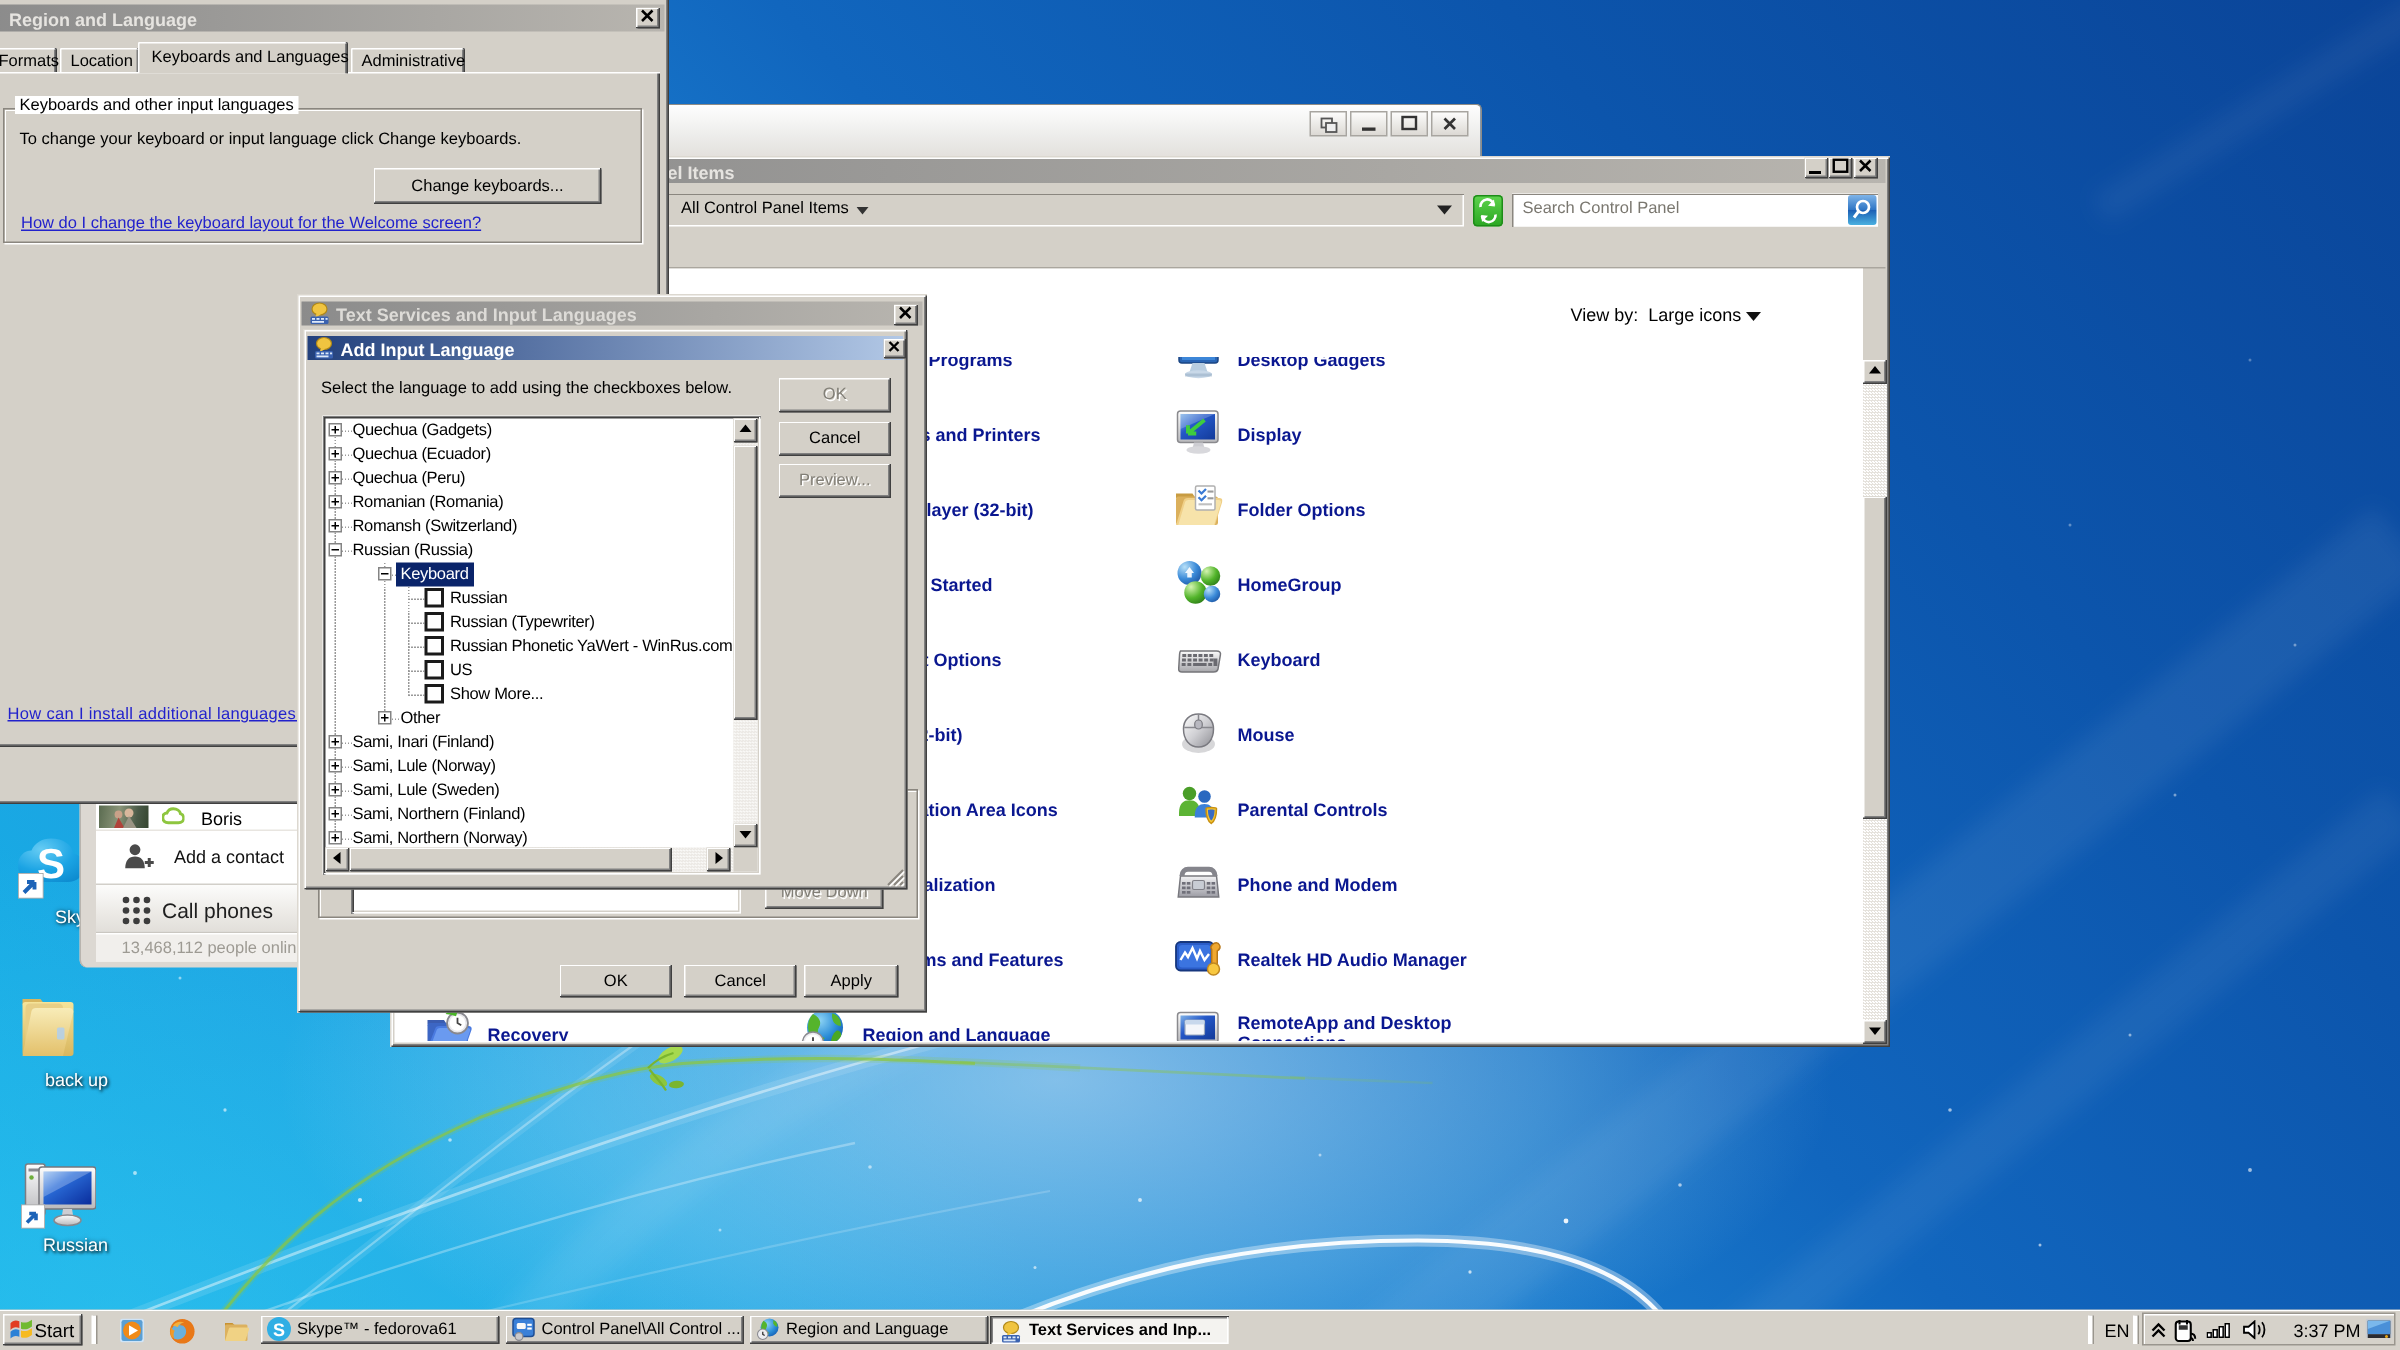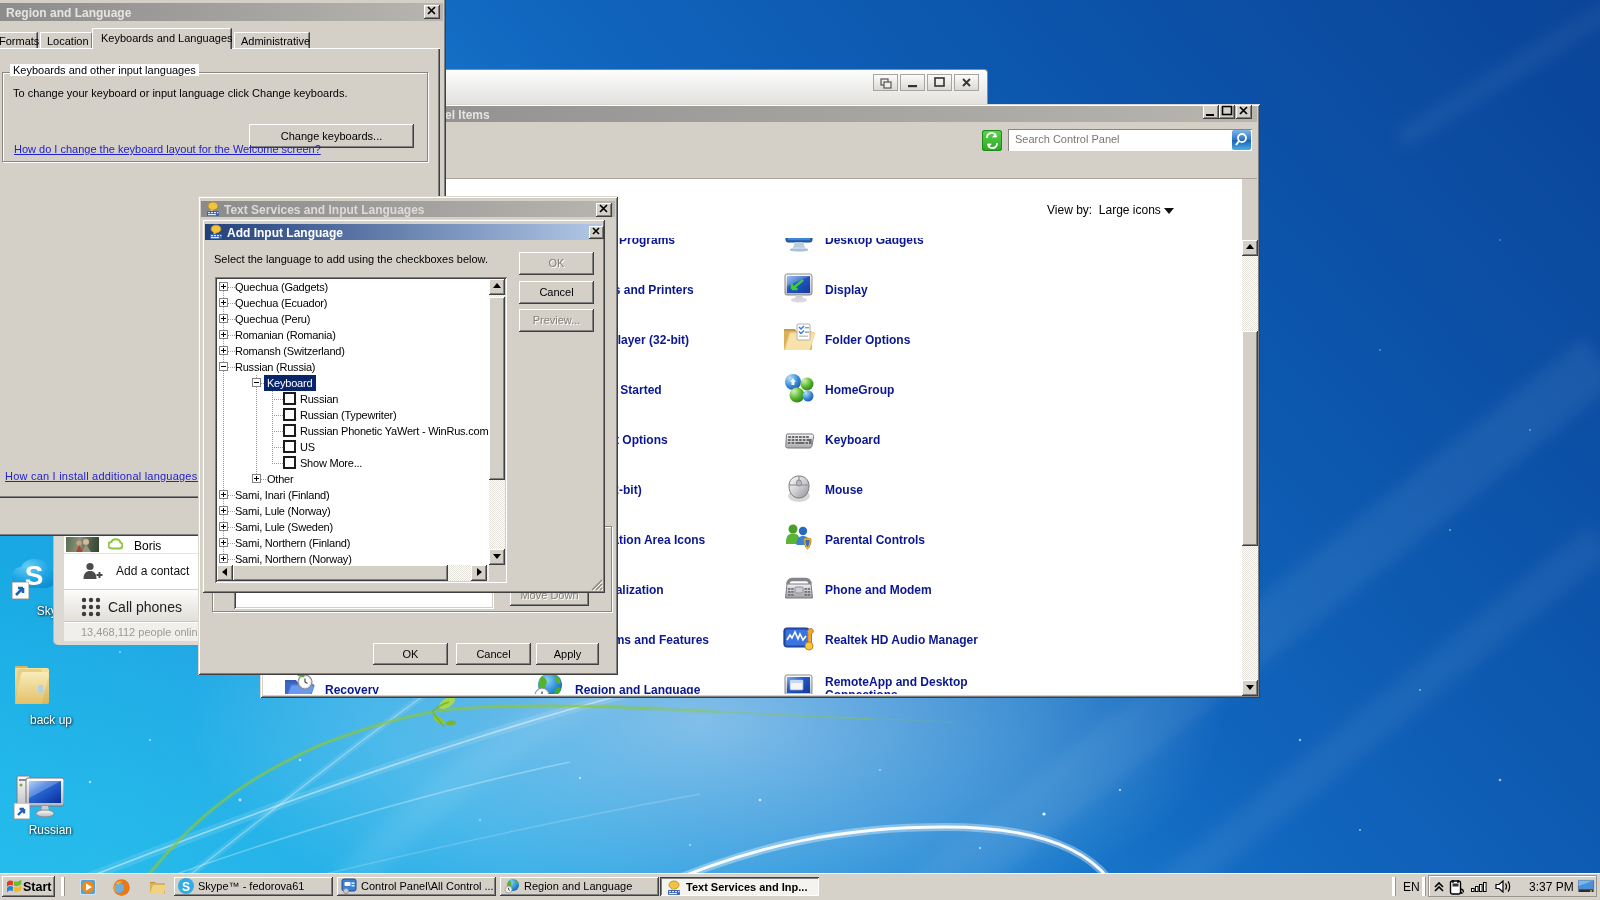--- a/index.html
+++ b/index.html
@@ -221,20 +221,29 @@
 <div class="ab btn" style="left:943px;top:1px;width:16px;height:14px"><svg width="14" height="12">
           <rect x="2" y="9" width="8" height="2" fill="#000"></rect>
         </svg></div>
 <div class="ab btn" style="left:959px;top:1px;width:16px;height:14px"><svg width="14" height="12">
           <rect x="2.5" y="1.5" width="9" height="8" fill="none" stroke="#000" stroke-width="1.6"></rect>
         </svg></div>
 <div class="ab btn" style="left:976px;top:1px;width:16px;height:14px"><svg width="14" height="12">
           <path d="M3 2 L10 9 M10 2 L3 9" stroke="#000" stroke-width="1.7"></path>
         </svg></div>
 <div class="ab" style="left:3px;top:18px;width:994px;height:57px;background:#d4d0c8;box-shadow:inset 0 -1px 0 #aaa69e"></div>
+<div class="ab sunk1" style="left:160px;top:25px;width:556px;height:22px;background:#d4d0c8">
+  <div class="ab" style="left:34px;top:4px;white-space:nowrap">All Control Panel Items</div>
+  <svg class="ab" style="left:151px;top:9px" width="9" height="6">
+          <path d="M0 0 L8 0 L4 5 Z" fill="#333"></path>
+        </svg>
+  <svg class="ab" style="left:538px;top:7px" width="11" height="8">
+          <path d="M0 1 L10 1 L5 7 Z" fill="#222"></path>
+        </svg>
+</div>
 <div class="ab" style="left:722px;top:26px;width:20px;height:21px;border-radius:3px;background:linear-gradient(#5fd44e,#2aA622);box-shadow:inset 0 0 0 1px #1d8c18"><svg width="20" height="21">
           <path d="M5 8 A4.5 4.5 0 0 1 14 7 M15 13 A4.5 4.5 0 0 1 6 14" stroke="#fff" stroke-width="1.8" fill="none"></path>
           <path d="M14 3 L14.6 7.6 L10 7.2 Z" fill="#fff"></path>
           <path d="M6 18 L5.4 13.4 L10 13.8 Z" fill="#fff"></path>
         </svg></div>
 <div class="ab sunk1" style="left:748px;top:25px;width:244px;height:22px;background:#fff">
   <div class="ab" style="left:7px;top:4px;color:#7a776f">Search Control Panel</div>
   <div class="ab" style="left:224px;top:1px;width:19px;height:20px;background:linear-gradient(#7fb4e8,#2c74c4 50%,#1b5eb4 50%,#4ab0e0);border-radius:2px"><svg width="19" height="20">
             <circle cx="10" cy="8" r="4" fill="none" stroke="#fff" stroke-width="1.8"></circle>
             <path d="M7 11 L4 15" stroke="#fff" stroke-width="2"></path>
@@ -474,21 +483,21 @@
 <div class="ab tab" style="left:246px;top:34px;width:76px;height:17px">
         <div class="ab" style="left:7px;top:3px">Administrative</div>
       </div>
 <div class="ab" style="left:4px;top:50px;width:448px;height:450px;background:#d4d0c8;box-shadow:inset 1px 1px 0 #fff,inset -1px -1px 0 #404040,inset -2px -2px 0 #808080"></div>
 <div class="ab tab" style="left:104px;top:30px;width:140px;height:21px;box-shadow:inset -1px 0 0 #404040,inset 1px 0 0 #fff,inset 0 1px 0 #fff,inset -2px 0 0 #808080">
         <div class="ab" style="left:9px;top:4px">Keyboards and Languages</div>
       </div>
 <div class="ab" style="left:14px;top:74px;width:426px;height:90px;border:1px solid #8a867f;box-shadow:inset 1px 1px 0 #fff,1px 1px 0 #fff"></div>
 <div class="ab" style="left:22px;top:66px;background:#ffffff;padding:0 3px">Keyboards and other input languages</div>
 <div class="ab" style="left:25px;top:89px">To change your keyboard or input language click Change keyboards.</div>
-<div class="ab btn" style="left:261px;top:126px;width:165px;height:24px;line-height:24px">Change keyboards...</div>
+<div class="ab btn" style="left:261px;top:114px;width:152px;height:24px;line-height:24px">Change keyboards...</div>
 <div class="ab" style="left:26px;top:145px;color:#2222cc;text-decoration:underline">How do I change the keyboard layout for the Welcome screen?</div>
 <div class="ab" style="left:17px;top:472px;color:#2222cc;text-decoration:underline;white-space:nowrap;letter-spacing:.22px">How can I install additional languages?</div>
 </div>
 
 <div class="ab w" style="left:198px;top:196px;width:420px;height:479px">
 <div class="ab ttl-i" style="left:3px;top:5px;width:414px;height:16px"></div>
 <svg class="ab" style="left:7px;top:5px" width="16" height="16" viewBox="0 0 16 16">
         <ellipse cx="8" cy="5" rx="5" ry="4" fill="#f0c440" stroke="#b08818" stroke-width=".8"></ellipse>
         <path d="M6 8 L5 11 L9 8.5 Z" fill="#f0c440"></path>
         <rect x="2" y="10" width="12" height="5" rx="1" fill="#3a62b0"></rect>
@@ -657,21 +666,21 @@
 </div>
 
 <div class="ab" style="left:0;top:873px;width:1600px;height:27px;background:#d6d2ca;box-shadow:inset 0 1px 0 #fff">
 <div class="ab btn" style="left:2px;top:3px;width:53px;height:21px">
 <svg class="ab" style="left:4px;top:2px" width="17" height="16" viewBox="0 0 17 16">
           <path d="M1 4.2 C2.6 2.4 4.4 1.9 6.9 2.9 L6.9 7.4 C4.4 6.4 2.6 6.9 1 8.7 Z" fill="#e23c20"></path>
           <path d="M8 3.3 C10.4 4.1 12.6 3.7 15.3 1.8 L15.3 6.3 C12.6 8.2 10.4 8.6 8 7.8 Z" fill="#70ba30"></path>
           <path d="M1 9.9 C2.6 8.1 4.4 7.6 6.9 8.6 L6.9 13.1 C4.4 12.1 2.6 12.6 1 14.4 Z" fill="#2c81d6"></path>
           <path d="M8 9 C10.4 9.8 12.6 9.4 15.3 7.5 L15.3 12 C12.6 13.9 10.4 14.3 8 13.5 Z" fill="#f6ba20"></path>
         </svg>
-<div class="ab" style="left:21px;top:4px;font-weight:bold;font-size:12.5px">Start</div>
+<div class="ab" style="left:21px;top:4px;font-weight:normal;font-size:12.5px">Start</div>
 </div>
 <div class="ab" style="left:61px;top:4px;width:3px;height:19px;background:#fff;box-shadow:1px 0 0 #9a968e"></div>
 <svg class="ab" style="left:80px;top:6px" width="16" height="16">
         <rect x="0" y="0" width="16" height="16" rx="2" fill="#cfe4f7"></rect>
         <rect x="1" y="1" width="14" height="14" rx="1.5" fill="#5a9fd4"></rect>
         <circle cx="8" cy="8" r="6" fill="#f08a18"></circle>
         <path d="M6 4.5 L12 8 L6 11.5 Z" fill="#fff"></path>
       </svg>
 <svg class="ab" style="left:113px;top:6px" width="17" height="17" viewBox="0 0 17 17">
         <circle cx="8.5" cy="8.5" r="8.2" fill="#e87818"></circle>

